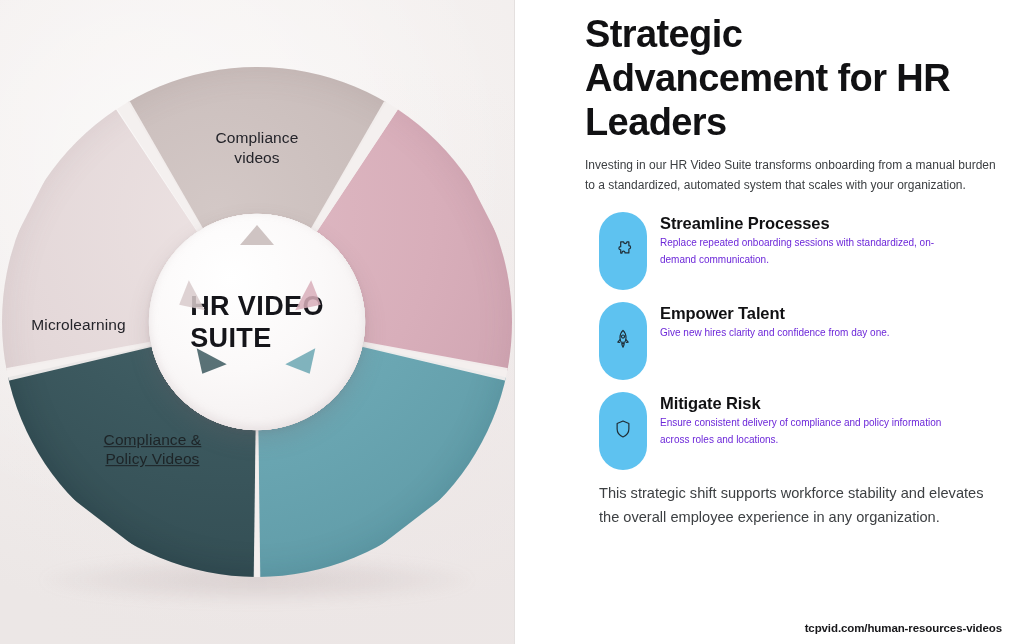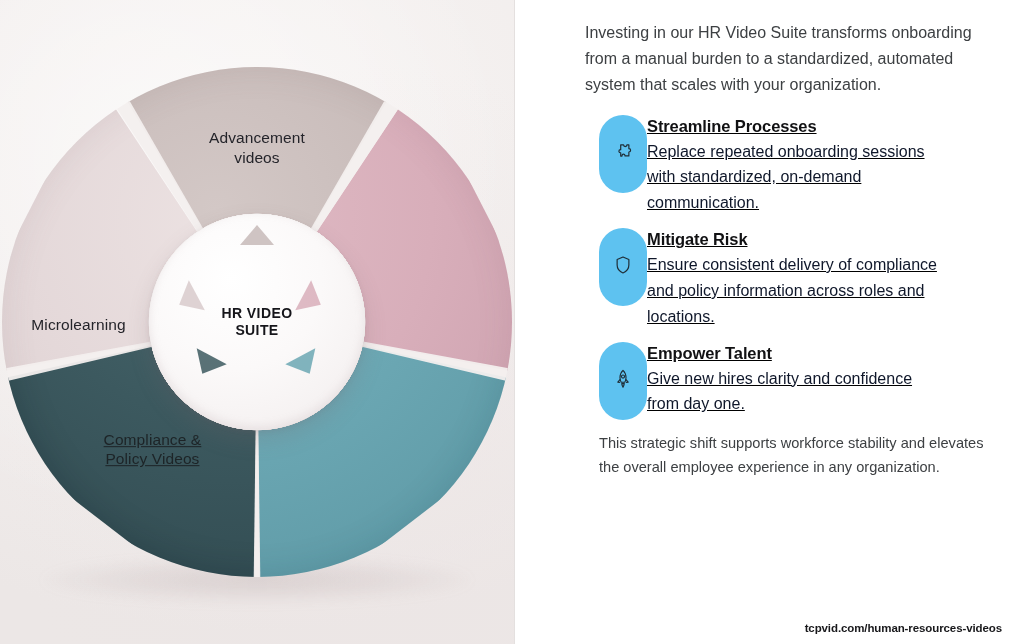--- a/index.html
+++ b/index.html
@@ -83,26 +83,25 @@
     box-shadow:
       0 10px 22px rgba(120,100,104,.20),
       0 2px 5px rgba(120,100,104,.12),
       inset 0 -3px 8px rgba(190,175,178,.25);
     display: flex;
     align-items: center;
     justify-content: center;
     z-index: 6;
   }
   .hub-text {
-    font-size: 14px;
+    font-size: 27px;
     font-weight: 700;
     line-height: 1.2;
     letter-spacing: .4px;
     color: #15151a;
-    text-align: center;
     white-space: pre-line;
   }
   .arrow {
     position: absolute;
     width: 0; height: 0;
     z-index: 7;
     opacity: .85;
   }
 
   
@@ -118,58 +117,57 @@
     font-size: 38px;
     font-weight: 700;
     line-height: 1.16;
     color: #111113;
     letter-spacing: -0.6px;
     margin: 4px 0 0 0;
     max-width: 400px;
   }
   .intro {
     margin: 12px 0 0 0;
-    font-size: 16px;
+    font-size: 12px;
     line-height: 1.64;
     color: #3d4043;
     max-width: 418px;
   }
 
   .features {
     margin-top: 16px;
     padding-left: 14px;
   }
   .feature {
     display: flex;
     align-items: flex-start;
-    gap: 0;
+    gap: 13px;
     margin-bottom: 12px;
-    text-decoration: underline;
   }
   .feature-icon {
     flex: 0 0 auto;
     width: 48px; height: 78px;
     border-radius: 26px;
     display: flex;
     align-items: center;
     justify-content: center;
   }
   .feature-body { padding-top: 2px; }
   .feature-title {
     font-size: 16.5px;
     font-weight: 700;
     color: #111113;
     line-height: 1.2;
     margin-bottom: 2px;
     letter-spacing: -0.1px;
   }
   .feature-desc {
-    font-size: 16px;
+    font-size: 10px;
     line-height: 1.62;
-    color: #0f172a;
+    color: #6d28d9;
     max-width: 300px;
   }
 
   .closing {
     margin-top: 8px;
     padding-left: 14px;
     font-size: 14.6px;
     line-height: 1.64;
     color: #3d4043;
     max-width: 400px;
@@ -251,84 +249,85 @@
       <div class="arrow" style="left:286px; top:288px; transform:rotate(-28deg);
                   border-left:17px solid transparent; border-right:17px solid transparent;
                   border-top:20px solid #6ba7b3;"></div>
       <div class="arrow" style="left:188px; top:288px; transform:rotate(28deg);
                   border-left:17px solid transparent; border-right:17px solid transparent;
                   border-top:20px solid #3c595f;"></div>
       <div class="arrow" style="left:176px; top:216px; transform:rotate(-28deg);
                   border-top:17px solid transparent; border-bottom:17px solid transparent;
                   border-right:20px solid #d8cacb;"></div>
 
-      <div class="seg-label" style="left: 50%; top: 81px;">Advancement
+      <div class="seg-label" style="left: 50%; top: 81px;">Compliance
 videos</div>
 
 
 
       <div class="seg-label on-dark" style="left: 29.5%; top: 75%;">Compliance &amp;
 Policy Videos</div>
 
       <div class="seg-label" style="left: 15%; top: 50.5%;">Microlearning</div>
     </div>
   </div>
 
   <div class="right-panel">
 
+    <h1 class="headline">Strategic Advancement for HR Leaders</h1>
 
     <p class="intro">Investing in our HR Video Suite transforms onboarding from a manual burden to a standardized, automated system that scales with your organization.</p>
 
     <div class="features">
 
       <div class="feature">
         <div class="feature-icon" style="background:#5ec2f0;">
           <span>
             <svg width="22" height="22" viewBox="0 0 24 24" fill="none" stroke="#1f2d36" stroke-width="1.3" stroke-linejoin="round">
               <path d="M9.5 4.2h3.1c0 1.3 1 1.9 1.9 1.9s1.8-.7 1.8-1.9h2.1v4.2c1.2 0 1.9.9 1.9 1.8s-.7 1.8-1.9 1.8v4.3h-4.2c0-1.2-.7-1.9-1.6-1.9s-1.7.8-1.7 2H9.5v-3.5c-1.2 0-2-.7-2-1.7s.8-1.7 2-1.7z"></path>
             </svg>
           </span>
         </div>
         <div class="feature-body">
           <div class="feature-title">Streamline Processes</div>
           <div class="feature-desc">Replace repeated onboarding sessions with standardized, on-demand communication.</div>
-        </div>
-      </div>
-
-      <div class="feature">
-        <div class="feature-icon" style="background:#5ec2f0;">
-          <span>
-            <svg width="22" height="22" viewBox="0 0 24 24" fill="none" stroke="#1f2d36" stroke-width="1.3" stroke-linejoin="round">
-              <path d="M12 3.3 5.6 6v6.1c0 4.2 2.7 7.2 6.4 8.6 3.7-1.4 6.4-4.4 6.4-8.6V6z"></path>
-            </svg>
-          </span>
-        </div>
-        <div class="feature-body">
-          <div class="feature-title">Mitigate Risk</div>
-          <div class="feature-desc">Ensure consistent delivery of compliance and policy information across roles and locations.</div>
         </div>
       </div>
 
       <div class="feature">
         <div class="feature-icon" style="background:#5ec2f0;">
           <span>
             <svg width="22" height="22" viewBox="0 0 24 24" fill="none" stroke="#1f2d36" stroke-width="1.25" stroke-linejoin="round" stroke-linecap="round">
               <path d="M12 2.6c2.2 2.1 3.3 4.9 3.3 7.8 0 2-.5 3.7-1.3 5.1h-4c-.8-1.4-1.3-3.1-1.3-5.1 0-2.9 1.1-5.7 3.3-7.8z"></path>
               <circle cx="12" cy="9.3" r="1.7"></circle>
               <path d="M8.7 12.6 6.3 15.4l1.9.3M15.3 12.6l2.4 2.8-1.9.3"></path>
               <path d="M10.6 17.1c.3 1.6.8 2.8 1.4 3.9.6-1.1 1.1-2.3 1.4-3.9z"></path>
             </svg>
           </span>
         </div>
         <div class="feature-body">
           <div class="feature-title">Empower Talent</div>
           <div class="feature-desc">Give new hires clarity and confidence from day one.</div>
         </div>
       </div>
 
+      <div class="feature">
+        <div class="feature-icon" style="background:#5ec2f0;">
+          <span>
+            <svg width="22" height="22" viewBox="0 0 24 24" fill="none" stroke="#1f2d36" stroke-width="1.3" stroke-linejoin="round">
+              <path d="M12 3.3 5.6 6v6.1c0 4.2 2.7 7.2 6.4 8.6 3.7-1.4 6.4-4.4 6.4-8.6V6z"></path>
+            </svg>
+          </span>
+        </div>
+        <div class="feature-body">
+          <div class="feature-title">Mitigate Risk</div>
+          <div class="feature-desc">Ensure consistent delivery of compliance and policy information across roles and locations.</div>
+        </div>
+      </div>
+
     </div>
 
     <p class="closing">This strategic shift supports workforce stability and elevates the overall employee experience in any organization.</p>
 
     <div class="footer-url">tcpvid.com/human-resources-videos</div>
   </div>
 
 </div>
 
 </body></html>

